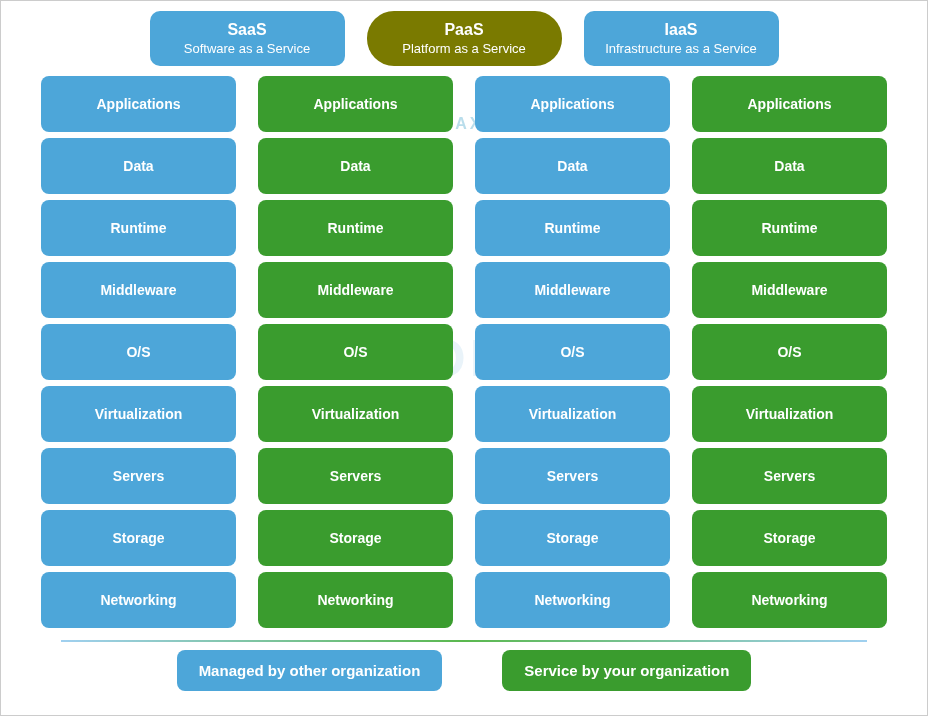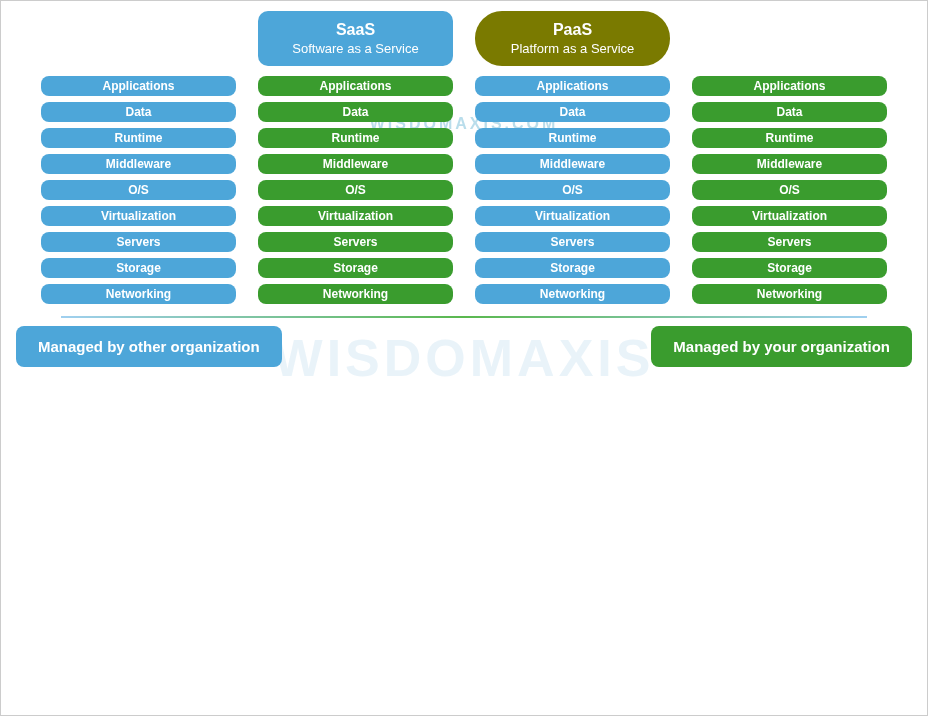--- a/index.html
+++ b/index.html
@@ -106,22 +106,22 @@
     .column {
       display: flex;
       flex-direction: column;
       gap: 6px;
       width: 195px;
     }
 
     .item-btn {
       border: none;
       border-radius: 8px;
-      padding: 3px 6px;
-      font-size: 12px;
+      padding: 20px 6px;
+      font-size: 14px;
       font-weight: bold;
       color: #fff;
       text-align: center;
       cursor: default;
       width: 100%;
       display: block;
     }
 
     .blue { background: #4da6d9; }
     .green { background: #3a9c2e; }
@@ -133,21 +133,21 @@
       background: linear-gradient(to right, #a0d0f0, #5ab84e, #a0d0f0);
       margin: 12px auto 8px auto;
       position: relative;
       z-index: 2;
     }
 
     
     .legend-row {
       display: flex;
       gap: 60px;
-      justify-content: space-between;
+      justify-content: center;
       width: 100%;
       position: relative;
       z-index: 2;
     }
 
     .legend-btn {
       border: none;
       border-radius: 8px;
       padding: 12px 22px;
       font-size: 15px;
@@ -168,20 +168,24 @@
   <div class="watermark2">WISDOMAXIS.COM</div>
 
   <div class="header-row">
     <div class="header-box saas-header">
       <span class="title">SaaS</span>
       <span class="subtitle">Software as a Service</span>
     </div>
     <div class="header-box paas-header">
       <span class="title">PaaS</span>
       <span class="subtitle">Platform as a Service</span>
+    </div>
+    <div class="header-box iaas-header">
+      <span class="title">IaaS</span>
+      <span class="subtitle">Infrastructure as a Service</span>
     </div>
   </div>
 
   <div class="columns-area" id="columns-area">
 
   <div class="column">
         <button class="item-btn blue">Applications</button>
         <button class="item-btn blue">Data</button>
         <button class="item-btn blue">Runtime</button>
         <button class="item-btn blue">Middleware</button>
@@ -223,16 +227,16 @@
         <button class="item-btn green">Servers</button>
         <button class="item-btn green">Storage</button>
         <button class="item-btn green">Networking</button>
       </div>
     </div>
 
   <div class="divider"></div>
 
   <div class="legend-row">
     <button class="legend-btn legend-blue">Managed by other organization</button>
-    <button class="legend-btn legend-green">Managed by your organization</button>
+    <button class="legend-btn legend-green">Service by your organization</button>
   </div>
 
 </div>
 
 </body></html>

